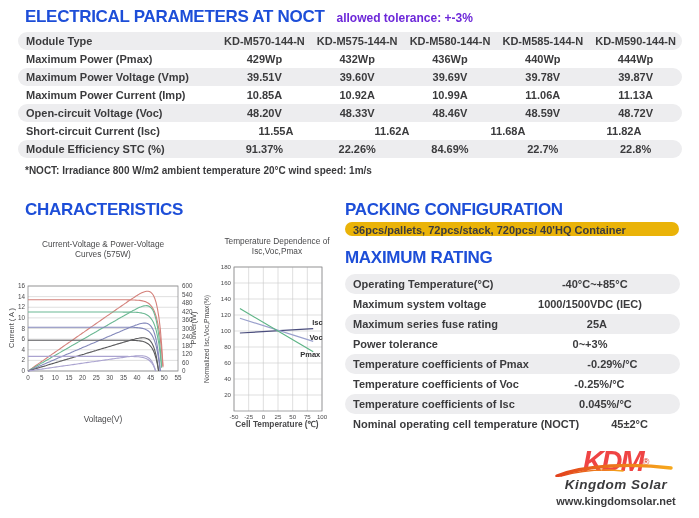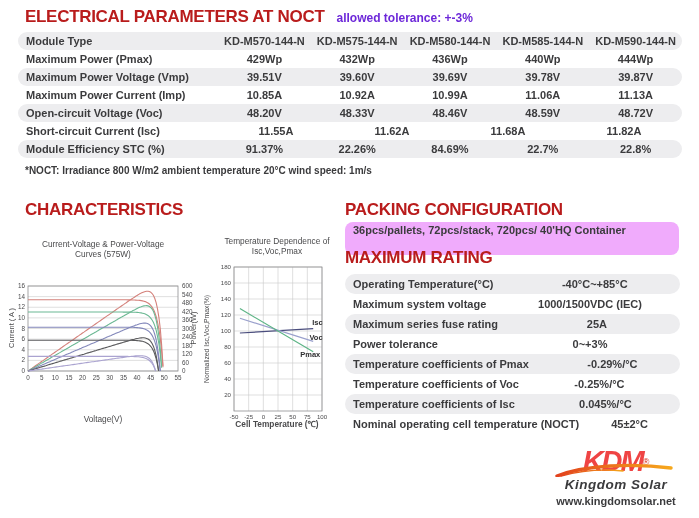--- a/index.html
+++ b/index.html
@@ -1,34 +1,34 @@
 <!DOCTYPE html>
 <html><head>
 <meta charset="utf-8">
 <style>
   html,body{margin:0;padding:0;background:#ffffff;}
   body{font-family:"Liberation Sans",sans-serif;color:#3b3b3d;}
   .page{position:relative;width:699px;height:518px;background:#fff;overflow:hidden;}
 
-  .sec-title{color:#b91c1c;font-weight:700;font-size:17px;letter-spacing:-0.3px;margin:0;white-space:nowrap;}
+  .sec-title{color:#1d4ed8;font-weight:700;font-size:17px;letter-spacing:-0.3px;margin:0;white-space:nowrap;}
   .head1{position:absolute;left:25px;top:7px;display:flex;align-items:baseline;gap:12px;}
   .tol{font-size:12px;font-weight:700;color:#6d28d9;white-space:nowrap;}
 
   .etable{position:absolute;left:18px;top:32px;width:664px;}
   .erow{display:flex;height:18px;line-height:18px;border-radius:9px;font-size:11px;font-weight:700;}
   .erow.gray{background:#ededef;}
   .erow .lbl{width:192px;padding-left:8px;text-align:left;white-space:nowrap;}
   .erow .val{flex:1;text-align:center;white-space:nowrap;}
 
   .footnote{position:absolute;left:25px;top:165px;font-size:10px;font-weight:700;margin:0;}
 
   .h-chars{position:absolute;left:25px;top:200px;}
   .h-pack{position:absolute;left:345px;top:200px;}
-  .pill{position:absolute;left:345px;top:222px;width:334px;height:33px;line-height:17px;border-radius:8px;
-        background:#f0abfc;font-size:11px;font-weight:700;padding-left:8px;box-sizing:border-box;white-space:nowrap;}
+  .pill{position:absolute;left:345px;top:222px;width:334px;height:14px;line-height:17px;border-radius:8px;
+        background:#eab308;font-size:11px;font-weight:700;padding-left:8px;box-sizing:border-box;white-space:nowrap;}
   .h-rating{position:absolute;left:345px;top:248px;}
 
   .rtable{position:absolute;left:345px;top:274px;width:335px;}
   .rrow{display:flex;height:20px;line-height:20px;border-radius:10px;font-size:11px;font-weight:700;}
   .rrow.gray{background:#ededef;gap:16px;}
   .rrow .lbl{flex:1;padding-left:8px;white-space:nowrap;}
   .rrow .val{width:180px;text-align:center;white-space:nowrap;}
 
   #charts-svg{position:absolute;left:0;top:228px;}
 

